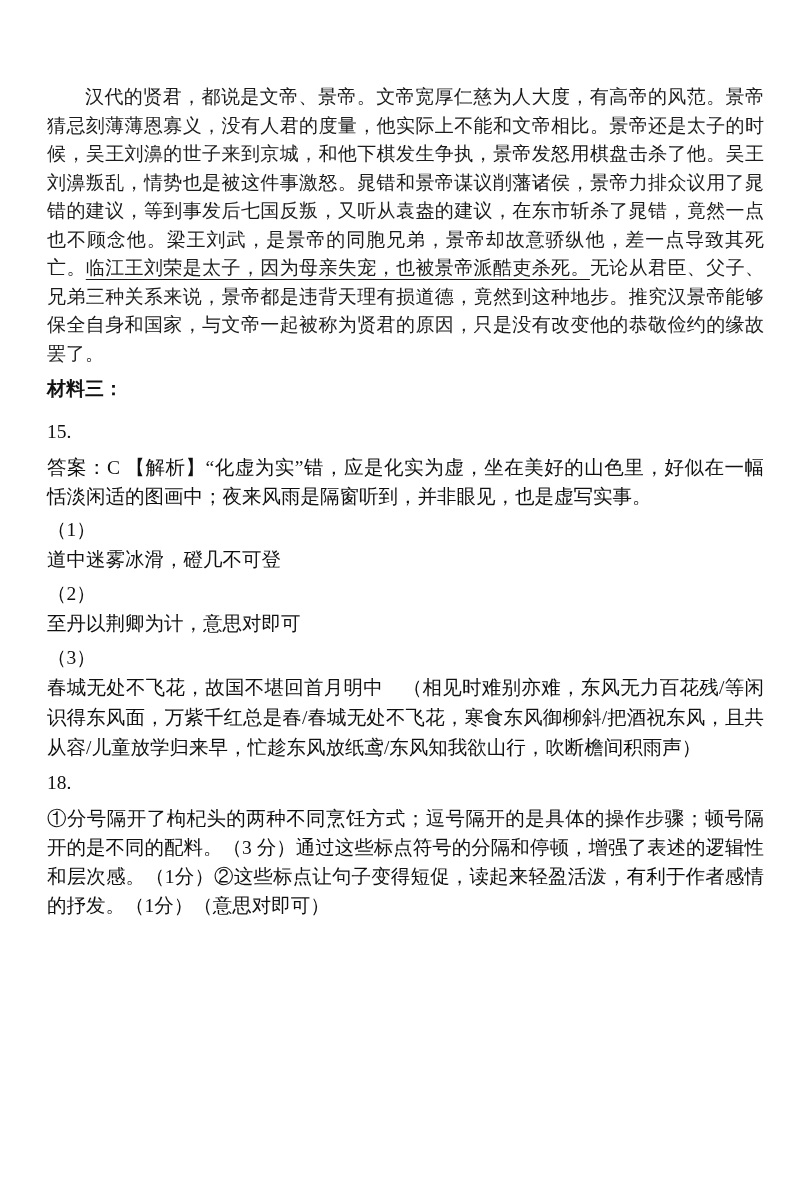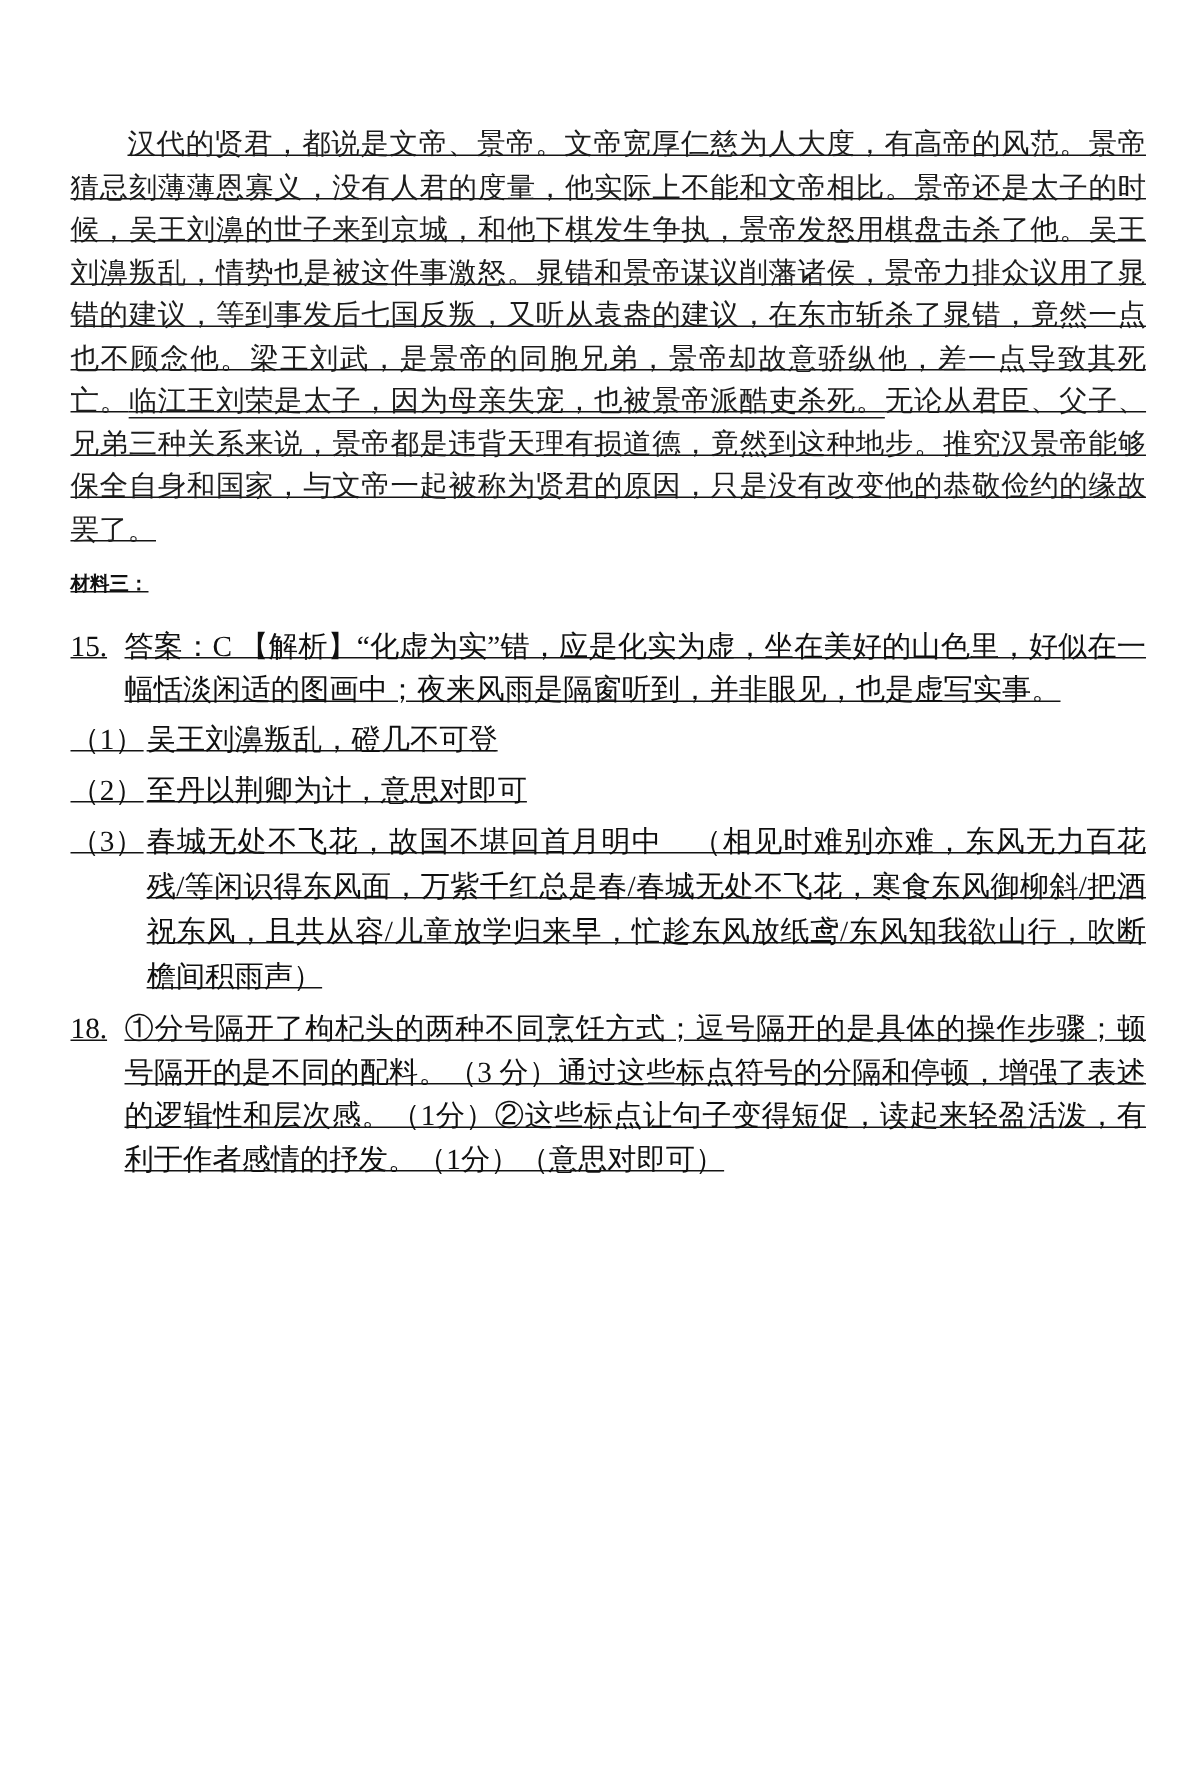--- a/index.html
+++ b/index.html
@@ -7,50 +7,50 @@
     width: 800px; height: 1191px;
     background: #ffffff;
     color: #141414;
     font-family: "Liberation Serif", "DejaVu Serif", serif;
     overflow: hidden;
   }
   .page {
     box-sizing: border-box;
     width: 800px; height: 839px;
     padding: 83px 36px 0 47px;
-    text-decoration: underline;
   }
   .para {
     margin: 0;
     font-size: 19px;
     line-height: 28.5px;
     text-align: justify;
     color: #1c1c1c;
   }
   .indent { text-indent: 2em; }
   .heading {
     margin: 7px 0 1px 0;
-    font-size: 13px;
+    font-size: 19px;
     line-height: 28.5px;
     font-weight: bold;
     font-family: "Liberation Sans", "DejaVu Sans", sans-serif;
     color: #111;
   }
   .ul {
     text-decoration: underline;
     text-underline-offset: 5px;
     text-decoration-thickness: 1.2px;
   }
   .answers { margin-top: 13px; }
   .ans {
     display: flex;
     font-size: 19.5px;
     line-height: 29px;
     margin-top: 5px;
     color: #101010;
+    flex-direction: column;
   }
   .ans-num { flex: 0 0 36px; }
   .sub-num { flex: 0 0 auto; padding-right: 2px; }
   .ans-body { flex: 1; text-align: justify; }
   .label-line { margin-top: 8px; }
   .sub { margin-top: 4px; line-height: 30px; }
 </style>
 </head>
 <body>
 
@@ -65,21 +65,21 @@
   <div class="answers">
 
     <div class="ans">
       <span class="ans-num">15.</span>
       <span class="ans-body">答案：C 【解析】“化虚为实”错，应是化实为虚，坐在美好的山色里，好似在一幅恬淡闲适的图画中；夜来风雨是隔窗听到，并非眼见，也是虚写实事。</span>
     </div>
 
 
     <div class="ans sub">
       <span class="sub-num">（1）</span>
-      <span class="ans-body">吴王刘濞叛乱，磴几不可登</span>
+      <span class="ans-body">道中迷雾冰滑，磴几不可登</span>
     </div>
     <div class="ans sub">
       <span class="sub-num">（2）</span>
       <span class="ans-body">至丹以荆卿为计，意思对即可</span>
     </div>
     <div class="ans sub">
       <span class="sub-num">（3）</span>
       <span class="ans-body">春城无处不飞花，故国不堪回首月明中　（相见时难别亦难，东风无力百花残/等闲识得东风面，万紫千红总是春/春城无处不飞花，寒食东风御柳斜/把酒祝东风，且共从容/儿童放学归来早，忙趁东风放纸鸢/东风知我欲山行，吹断檐间积雨声）</span>
     </div>
 

